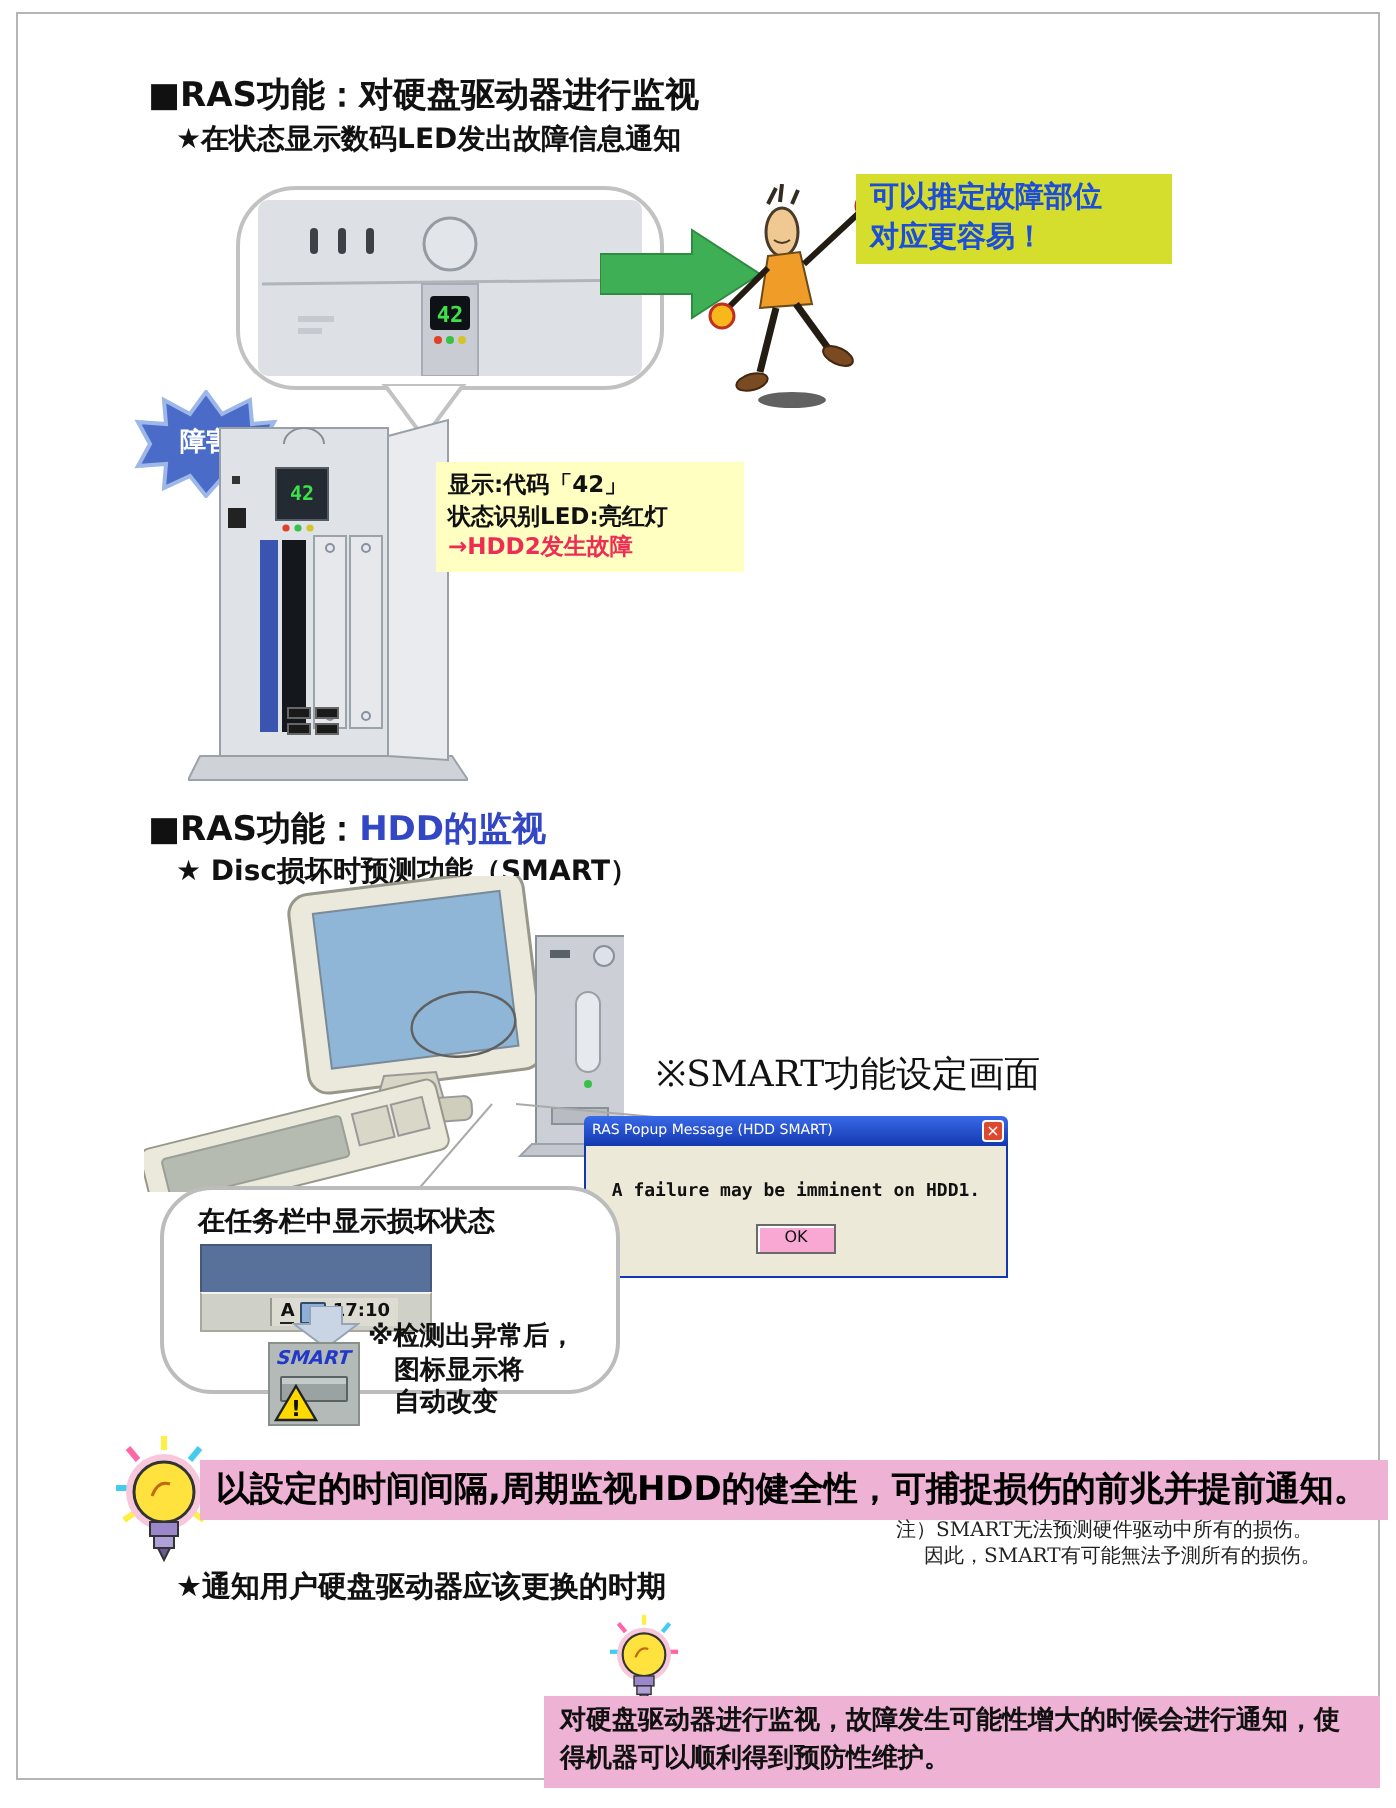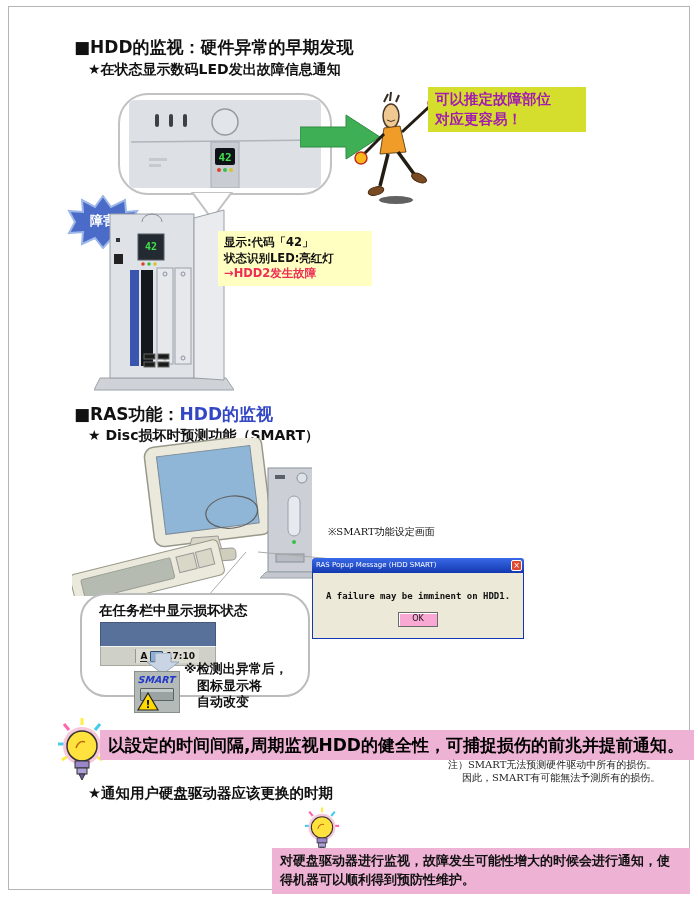--- a/index.html
+++ b/index.html
@@ -14,21 +14,21 @@
   .s1-sub   { left:88px; top:61px; font-size:14px; font-weight:bold; }
 
   .panel-bubble { left:118px; top:93px; width:214px; height:102px; background:#fff;
                   border:2px solid #c2c2c2; border-radius:30px; box-sizing:border-box; padding:5px 9px; }
   .bubble-tail { left:182px; top:192px; }
   .led-text { font-family:"DejaVu Sans Mono","Liberation Mono",monospace; font-weight:bold; }
 
   .green-arrow { left:300px; top:114px; }
   .character   { left:350px; top:92px; }
 
-  .benefit-box { left:428px; top:87px; width:158px; background:#d6de2d; color:#a21caf;
+  .benefit-box { left:428px; top:87px; width:158px; background:#d6de2d; color:#1d4ed8;
                  font-size:14.5px; font-weight:bold; line-height:1.35; padding:3px 7px; box-sizing:border-box; }
 
   .burst       { left:66px; top:195px; }
   .burst-label { left:66px; top:195px; width:74px; height:52px; display:flex; align-items:center;
                  justify-content:center; color:#fff; font-size:13px; font-weight:bold; }
 
   .tower { left:94px; top:208px; }
 
   .code-box { left:218px; top:231px; width:154px; background:#ffffc2; font-size:11.5px; font-weight:bold;
               line-height:1.35; padding:4px 6px; box-sizing:border-box; }
@@ -39,23 +39,23 @@
   .pink-left  { left:218px; top:316px; width:216px; }
   .pink-right { left:458px; top:320px; width:208px; }
 
   .s2-title { left:74px; top:403px; font-size:17px; font-weight:bold; }
   .s2-hl    { color:#3347c5; }
   .s2-sub   { left:88px; top:427px; font-size:14px; font-weight:bold; }
 
   .computer { left:72px; top:438px; }
   .leaders  { left:150px; top:548px; }
 
-  .smart-label { left:328px; top:524px; font-family:"DejaVu Serif","Liberation Serif",serif; font-size:10px; }
-
-  .dialog { left:312px; top:558px; width:212px; height:81px; }
+  .smart-label { left:328px; top:524px; font-family:"DejaVu Serif","Liberation Serif",serif; font-size:18px; }
+
+  .dialog { left:292px; top:558px; width:212px; height:81px; }
   .dlg-title { position:relative; height:15px; background:linear-gradient(#3a6ae8,#1238b0);
                border-radius:3px 3px 0 0; color:#fff; font-size:7px; line-height:15px; padding:0 4px;
                overflow:hidden; white-space:nowrap; }
   .dlg-close { position:absolute; right:2px; top:2px; width:11px; height:11px; background:#dd4830;
                border:1px solid #fff; border-radius:2px; color:#fff; font-size:8px; line-height:9px;
                text-align:center; box-sizing:border-box; }
   .dlg-body { height:66px; background:#ece9d8; border:1px solid #1238b0; border-top:none;
               text-align:center; box-sizing:border-box; }
   .dlg-msg { padding-top:18px; font-size:9px; font-weight:bold;
              font-family:"DejaVu Sans Mono","Liberation Mono",monospace; }
@@ -98,21 +98,21 @@
 
   .bottom-box { left:272px; top:848px; width:418px; background:#eeb2d5; font-size:13px; font-weight:bold;
                 line-height:1.45; padding:4px 8px; box-sizing:border-box; z-index:5; }
 </style>
 </head>
 <body>
 
 <div class="page">
   <div class="abs page-border"></div>
 
-  <div class="abs s1-title">■HDD的监视：硬件异常的早期发现</div>
+  <div class="abs s1-title">■RAS功能：对硬盘驱动器进行监视</div>
   <div class="abs s1-sub">★在状态显示数码LED发出故障信息通知</div>
 
   <div class="abs panel-bubble">
     <svg width="192" height="88" viewBox="0 0 192 88">
       <rect x="0" y="0" width="192" height="88" rx="5" fill="#dde1e5"></rect>
       <g>
         <rect x="26" y="14" width="4" height="13" rx="2" fill="#3c4148"></rect>
         <rect x="40" y="14" width="4" height="13" rx="2" fill="#3c4148"></rect>
         <rect x="54" y="14" width="4" height="13" rx="2" fill="#3c4148"></rect>
       </g>

